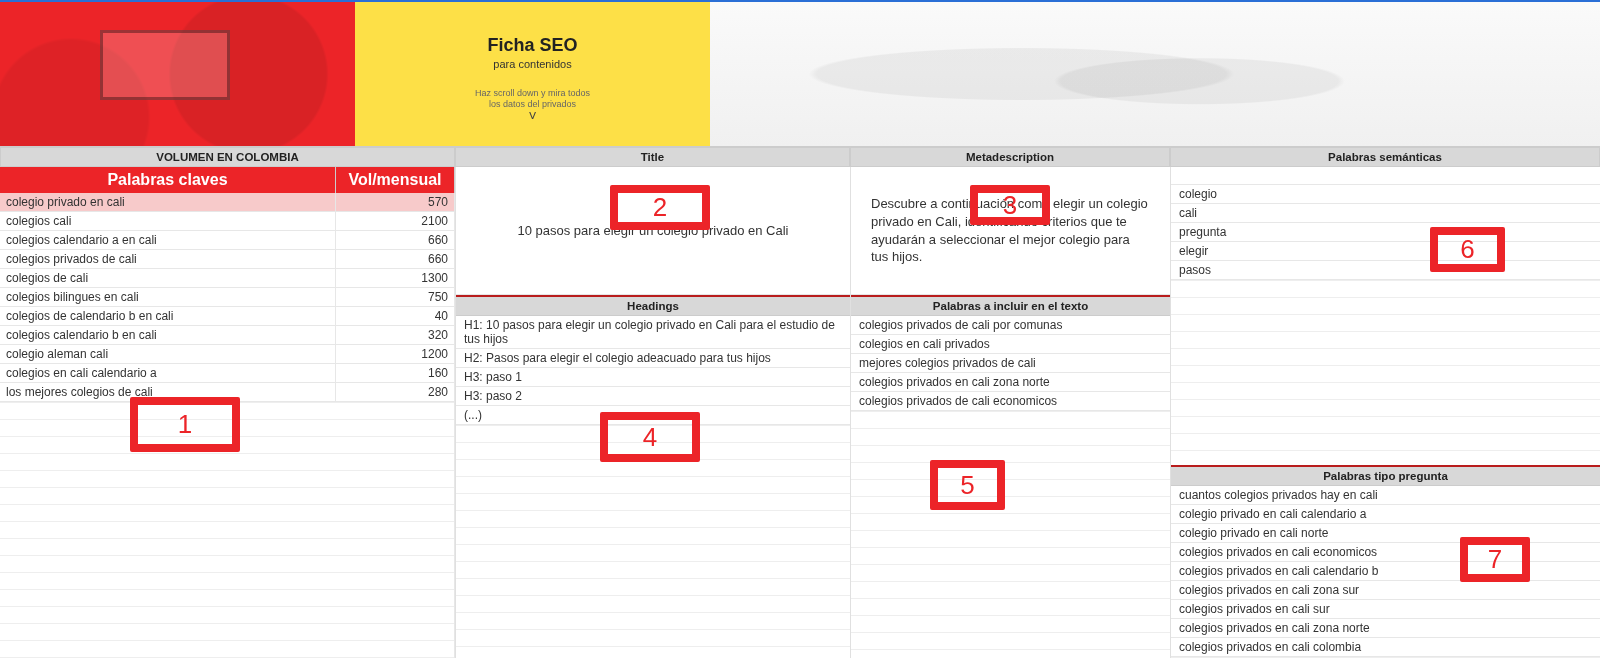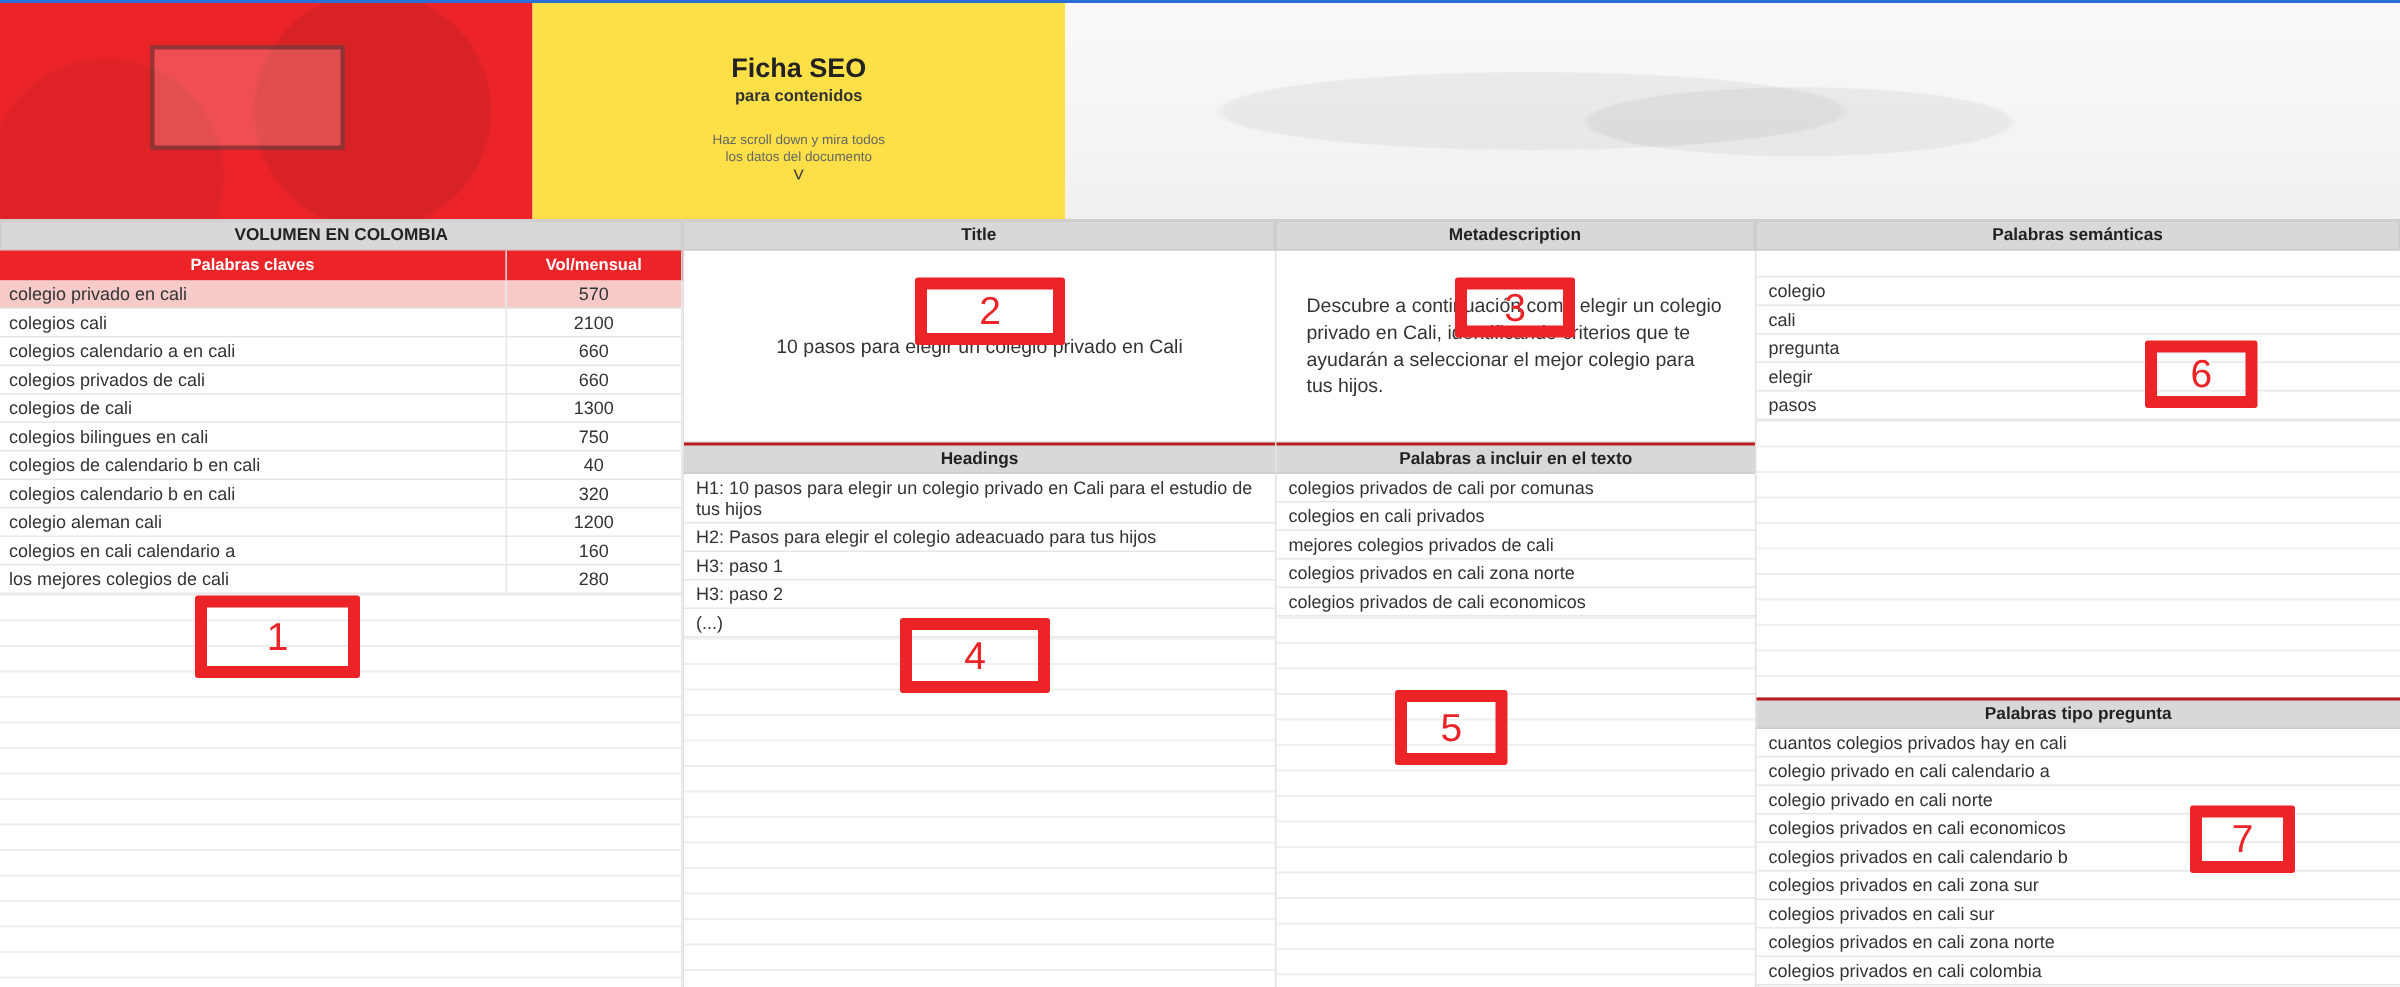--- a/index.html
+++ b/index.html
@@ -48,21 +48,21 @@
     position: relative;
   }
   .hero-center h1 {
     margin: 10px 0 2px;
     font-size: 18px;
     font-weight: 700;
     color: #222;
   }
   .hero-center .sub {
     font-size: 11px;
-    font-weight: 700;
+    font-weight: 400;
     color: #333;
     margin-bottom: 18px;
   }
   .hero-center .hint {
     font-size: 9px;
     color: #666;
     text-align: center;
     line-height: 1.2;
   }
   .hero-center .chev {
@@ -122,36 +122,36 @@
     grid-template-columns: 455px 395px 320px 430px;
     position: relative;
   }
 
   
   .kw-table { border-collapse: collapse; width: 100%; }
   .kw-table th {
     background: #ec2428;
     color: #fff;
     font-weight: 700;
-    font-size: 11px;
+    font-size: 16px;
     padding: 4px 6px;
     text-align: center;
     border-right: 1px solid #ccc;
   }
   .kw-table th.kw-h1 { width: 355px; }
   .kw-table th.kw-h2 { width: 120px; }
   .kw-table td {
     border-bottom: 1px solid #e7e7e7;
     border-right: 1px solid #e7e7e7;
     padding: 2px 6px;
     font-size: 12px;
     color: #333;
     height: 17px;
   }
-  .kw-table td.vol { text-align: center; margin-top: 33px; }
+  .kw-table td.vol { text-align: right; margin-top: 33px; }
   .kw-table tr.highlight td { background: #f7caca; }
 
   
   .col {
     border-left: 1px solid #e0e0e0;
     display: flex;
     flex-direction: column;
   }
   .cell {
     border-bottom: 1px solid #e7e7e7;
@@ -223,21 +223,21 @@
 
   <div class="hero">
     <div class="hero-red">
       <div class="screen"></div>
     </div>
     <div class="hero-center">
       <h1>Ficha SEO</h1>
       <div class="sub">para contenidos</div>
       <div class="hint">
         <span>Haz scroll down y mira todos</span><br>
-        <span>los datos del documento</span>
+        <span>los datos del privados</span>
       </div>
       <div class="chev">˅</div>
     </div>
     <div class="hero-right">
       <div class="screen2"></div>
     </div>
   </div>
 
   <div class="section-headers">
     <div class="sh">VOLUMEN EN COLOMBIA</div>

